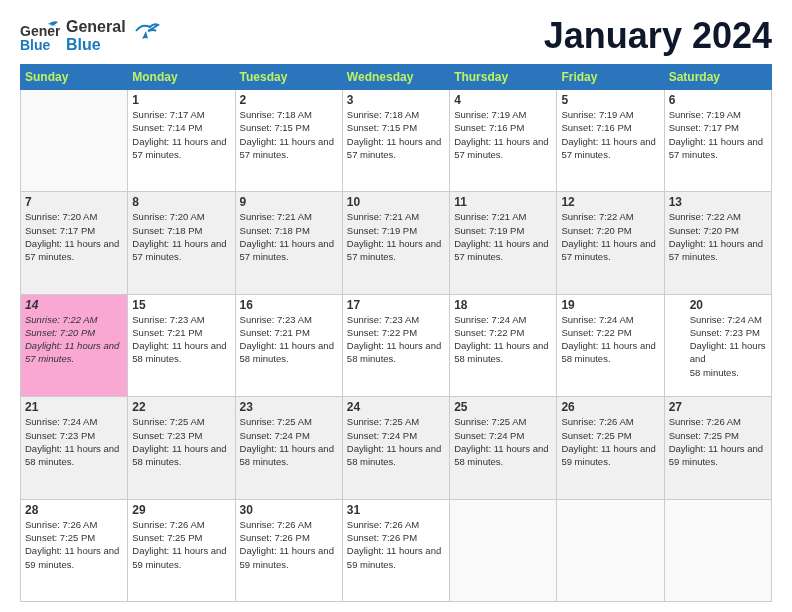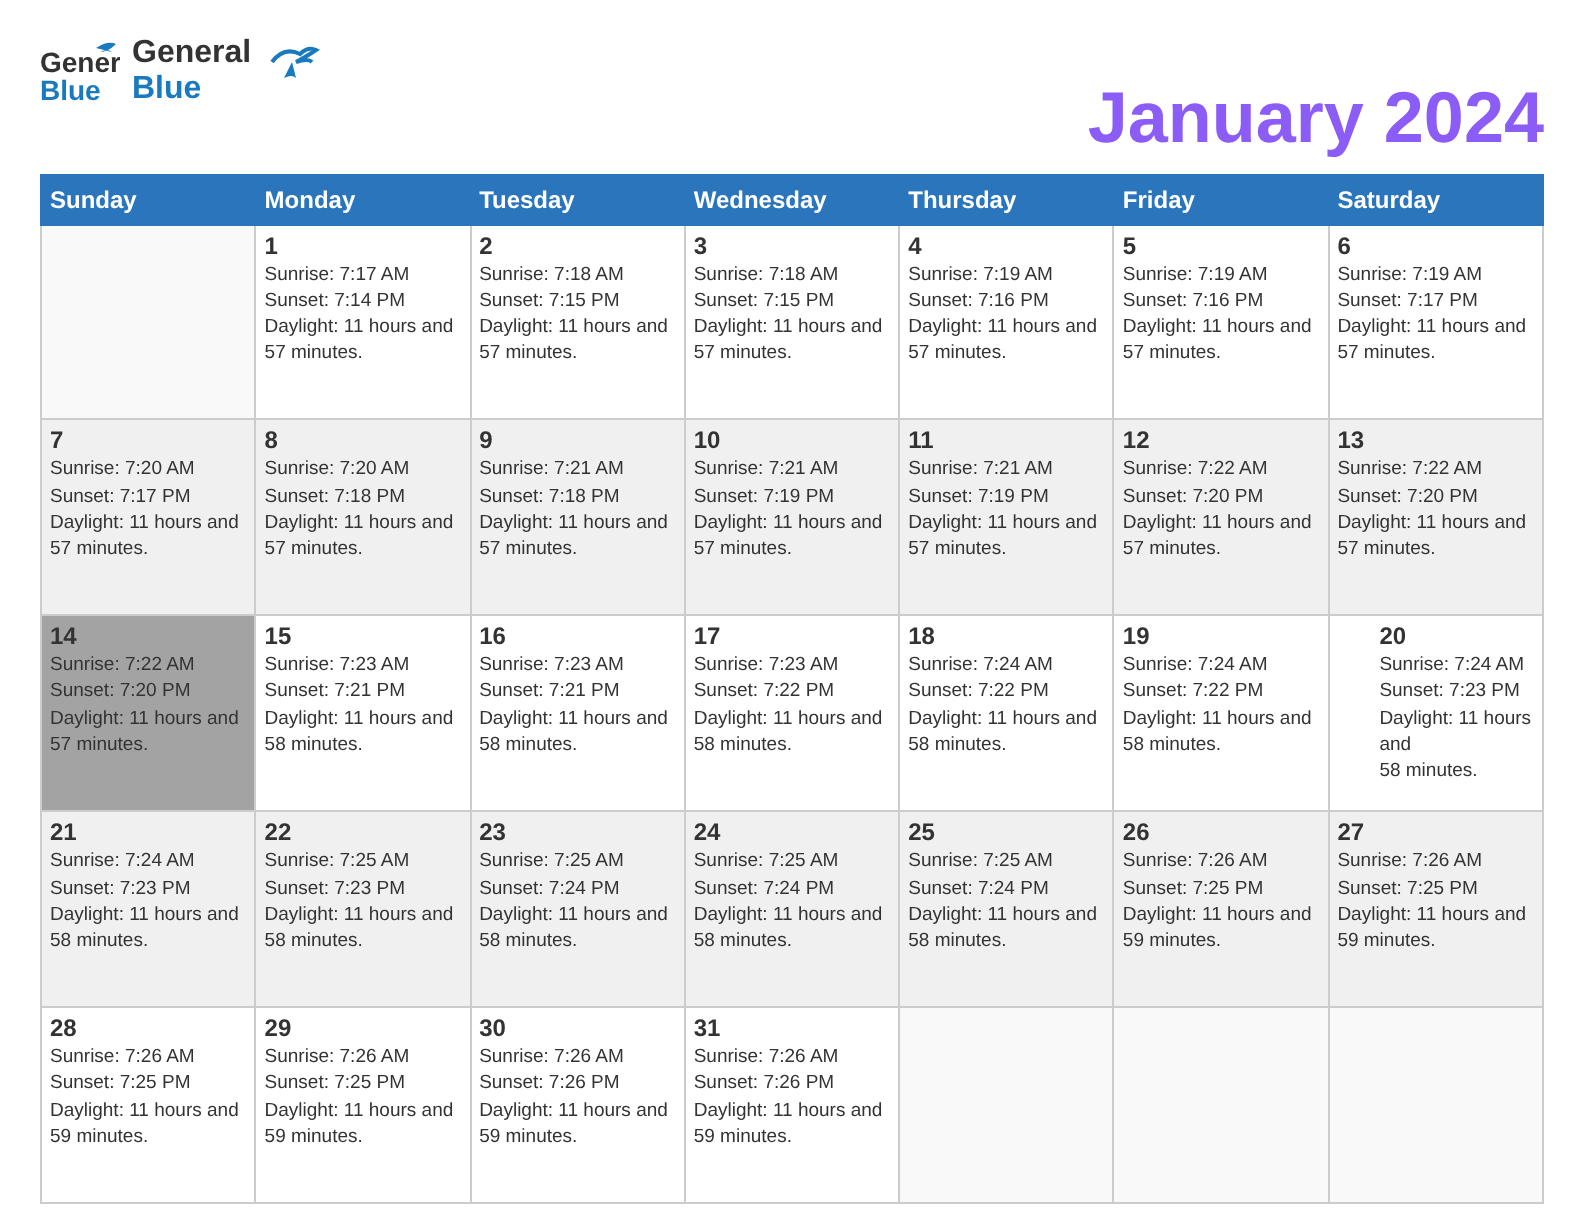--- a/index.html
+++ b/index.html
@@ -32,38 +32,37 @@
       display: flex;
       align-items: center;
       gap: 4px;
     }
     .title-area {
       text-align: right;
     }
     .month-title {
       font-size: 36px;
       font-weight: bold;
-      color: #8b5cf6;
+      color: #0f172a;
       line-height: 1.1;
-      margin-top: 23px;
     }
     .location {
       font-size: 16px;
       color: #555;
     }
     .calendar {
       flex: 1;
       border: 1px solid #ccc;
       border-collapse: collapse;
       width: 100%;
       table-layout: fixed;
     }
     .calendar th {
       background: #2a75bb;
-      color: #ffffff;
+      color: #bef264;
       font-size: 12px;
       font-weight: bold;
       padding: 5px 4px;
       text-align: left;
       border: 1px solid #2a75bb;
     }
     .calendar td {
       border: 1px solid #ccc;
       vertical-align: top;
       padding: 3px 4px;
@@ -246,21 +245,21 @@
             <span class="day-num">13</span>
             <div class="day-info">
               <div>Sunrise: 7:22 AM</div>
               <div>Sunset: 7:20 PM</div>
               <div>Daylight: 11 hours and</div>
               <div>57 minutes.</div>
             </div>
           </td>
         </tr>
         <tr>
-          <td style="background-color: #a3a3a3;">
+          <td style="background-color: #f9a8d4; font-style: italic;">
             <span class="day-num">14</span>
             <div class="day-info">
               <div>Sunrise: 7:22 AM</div>
               <div>Sunset: 7:20 PM</div>
               <div>Daylight: 11 hours and</div>
               <div>57 minutes.</div>
             </div>
           </td>
           <td style="background-color: rgb(255, 255, 255);">
             <span class="day-num">15</span>

